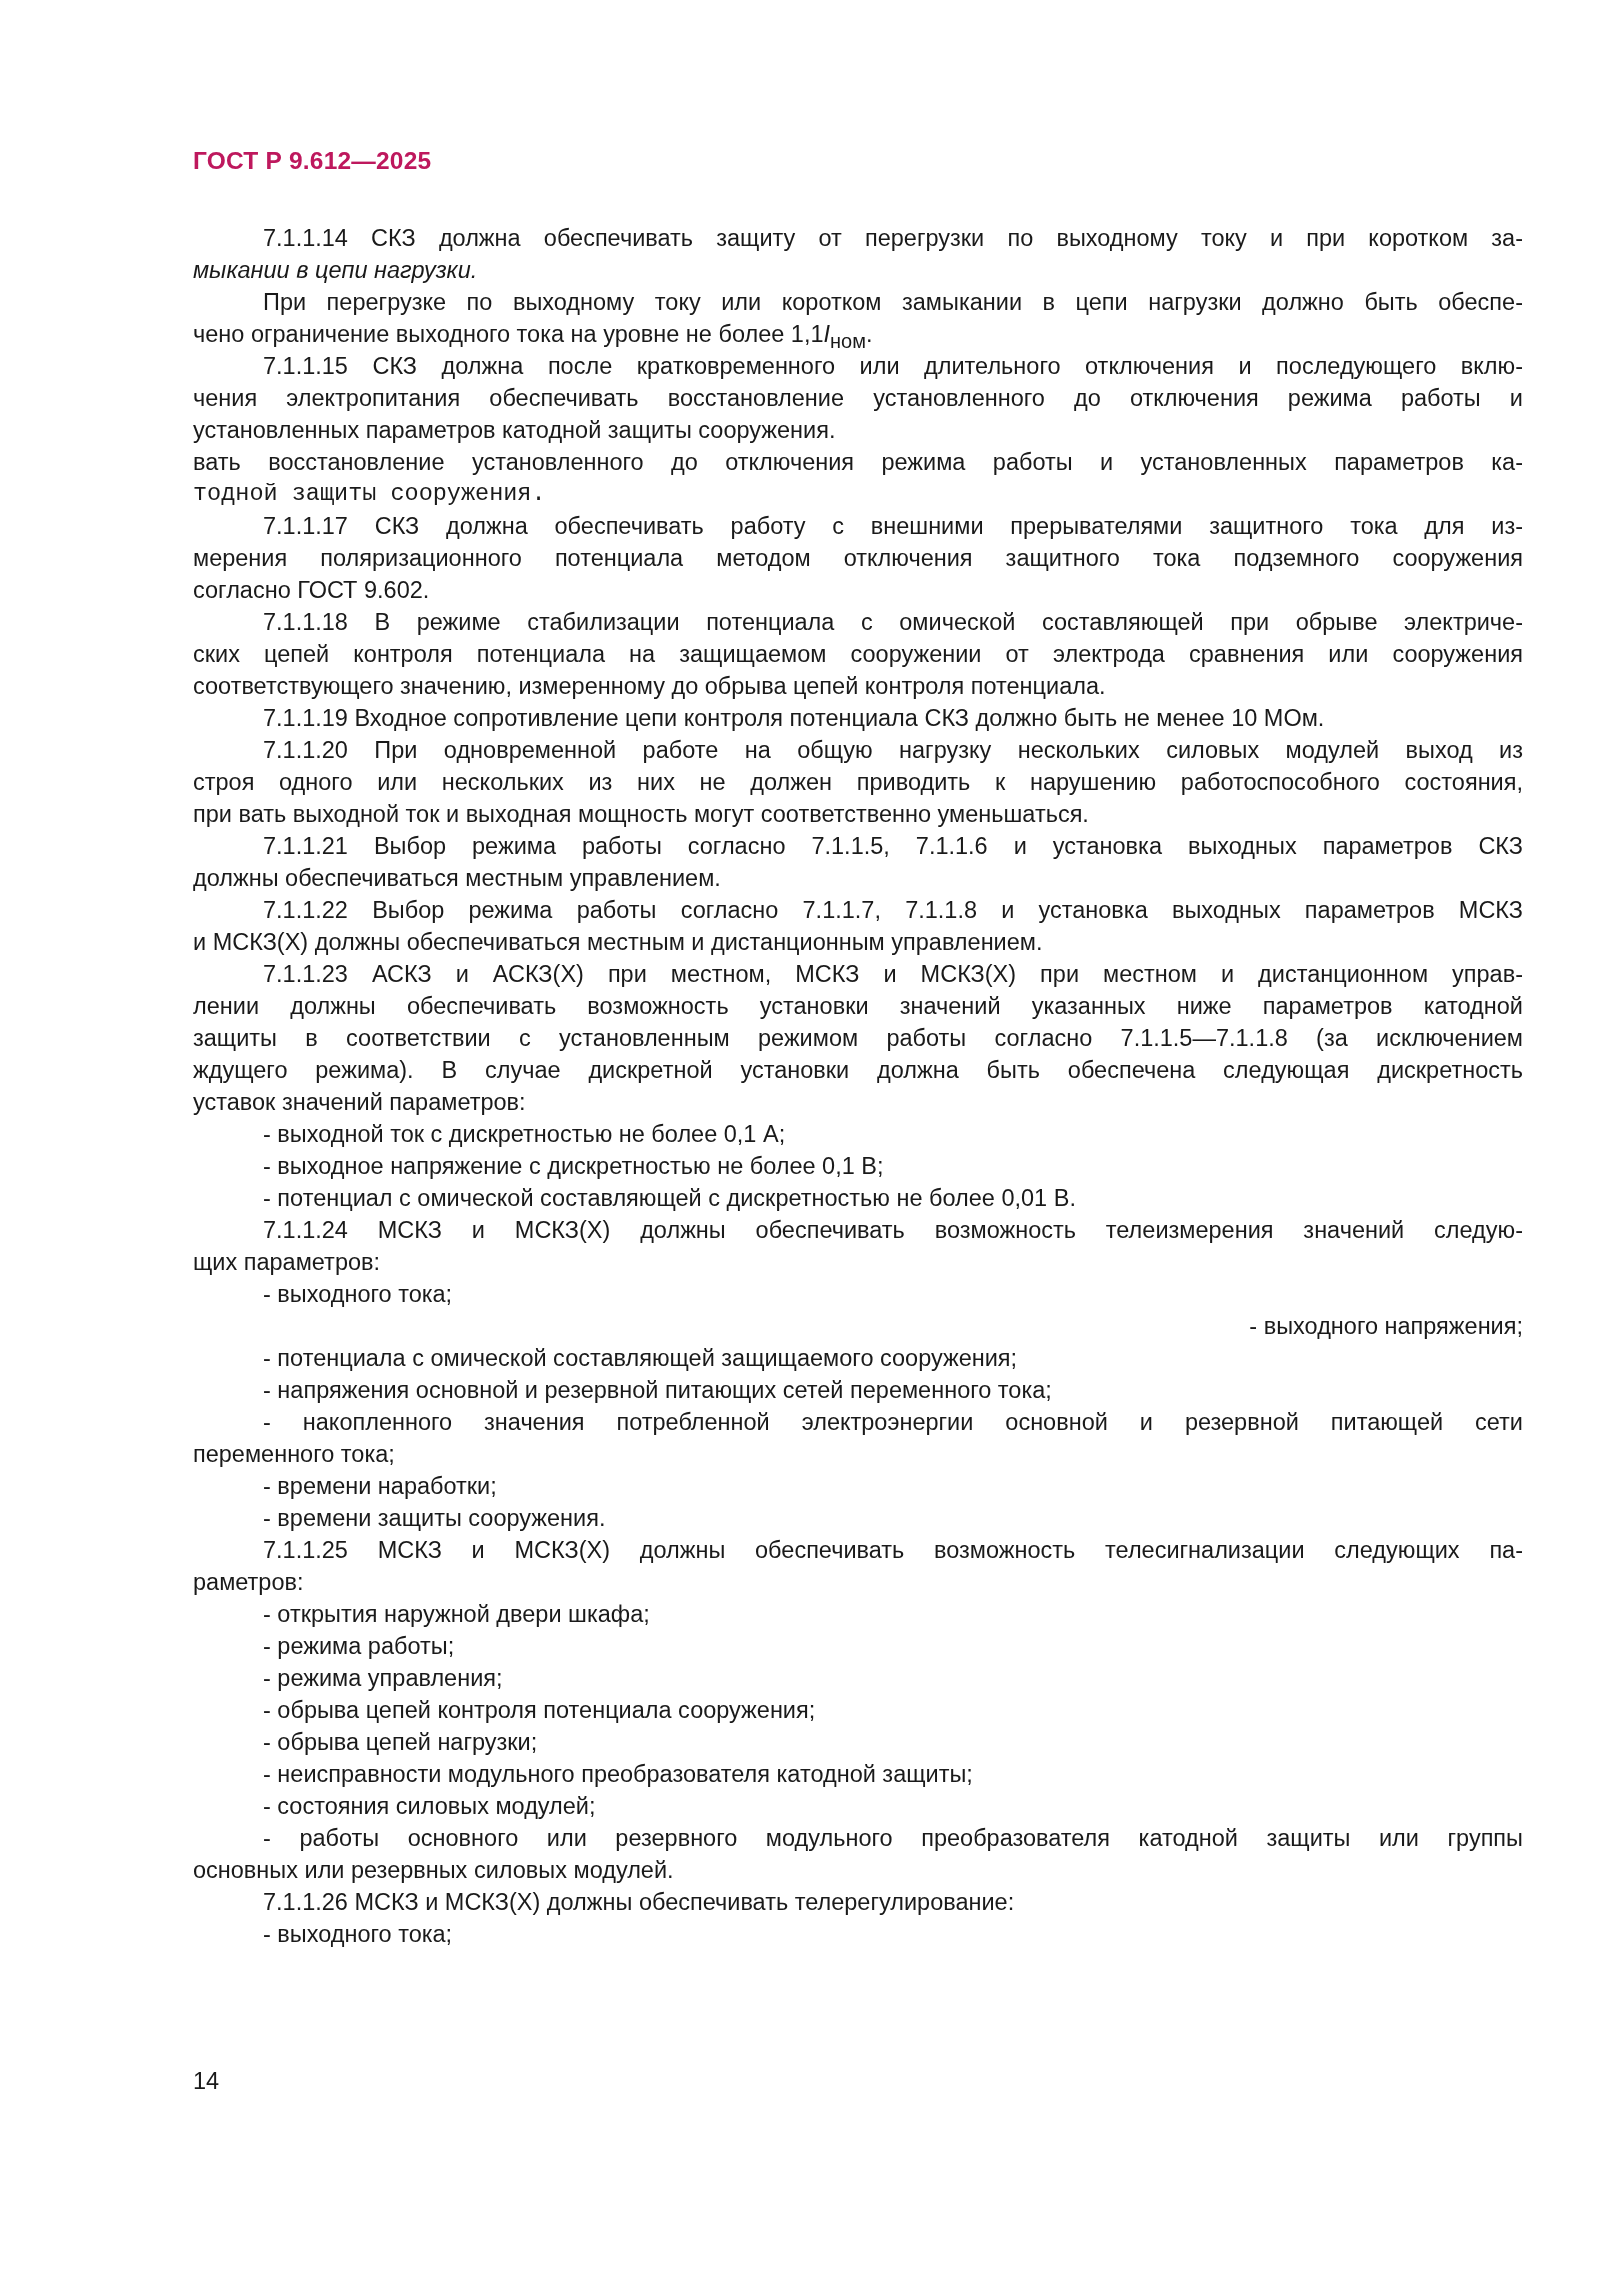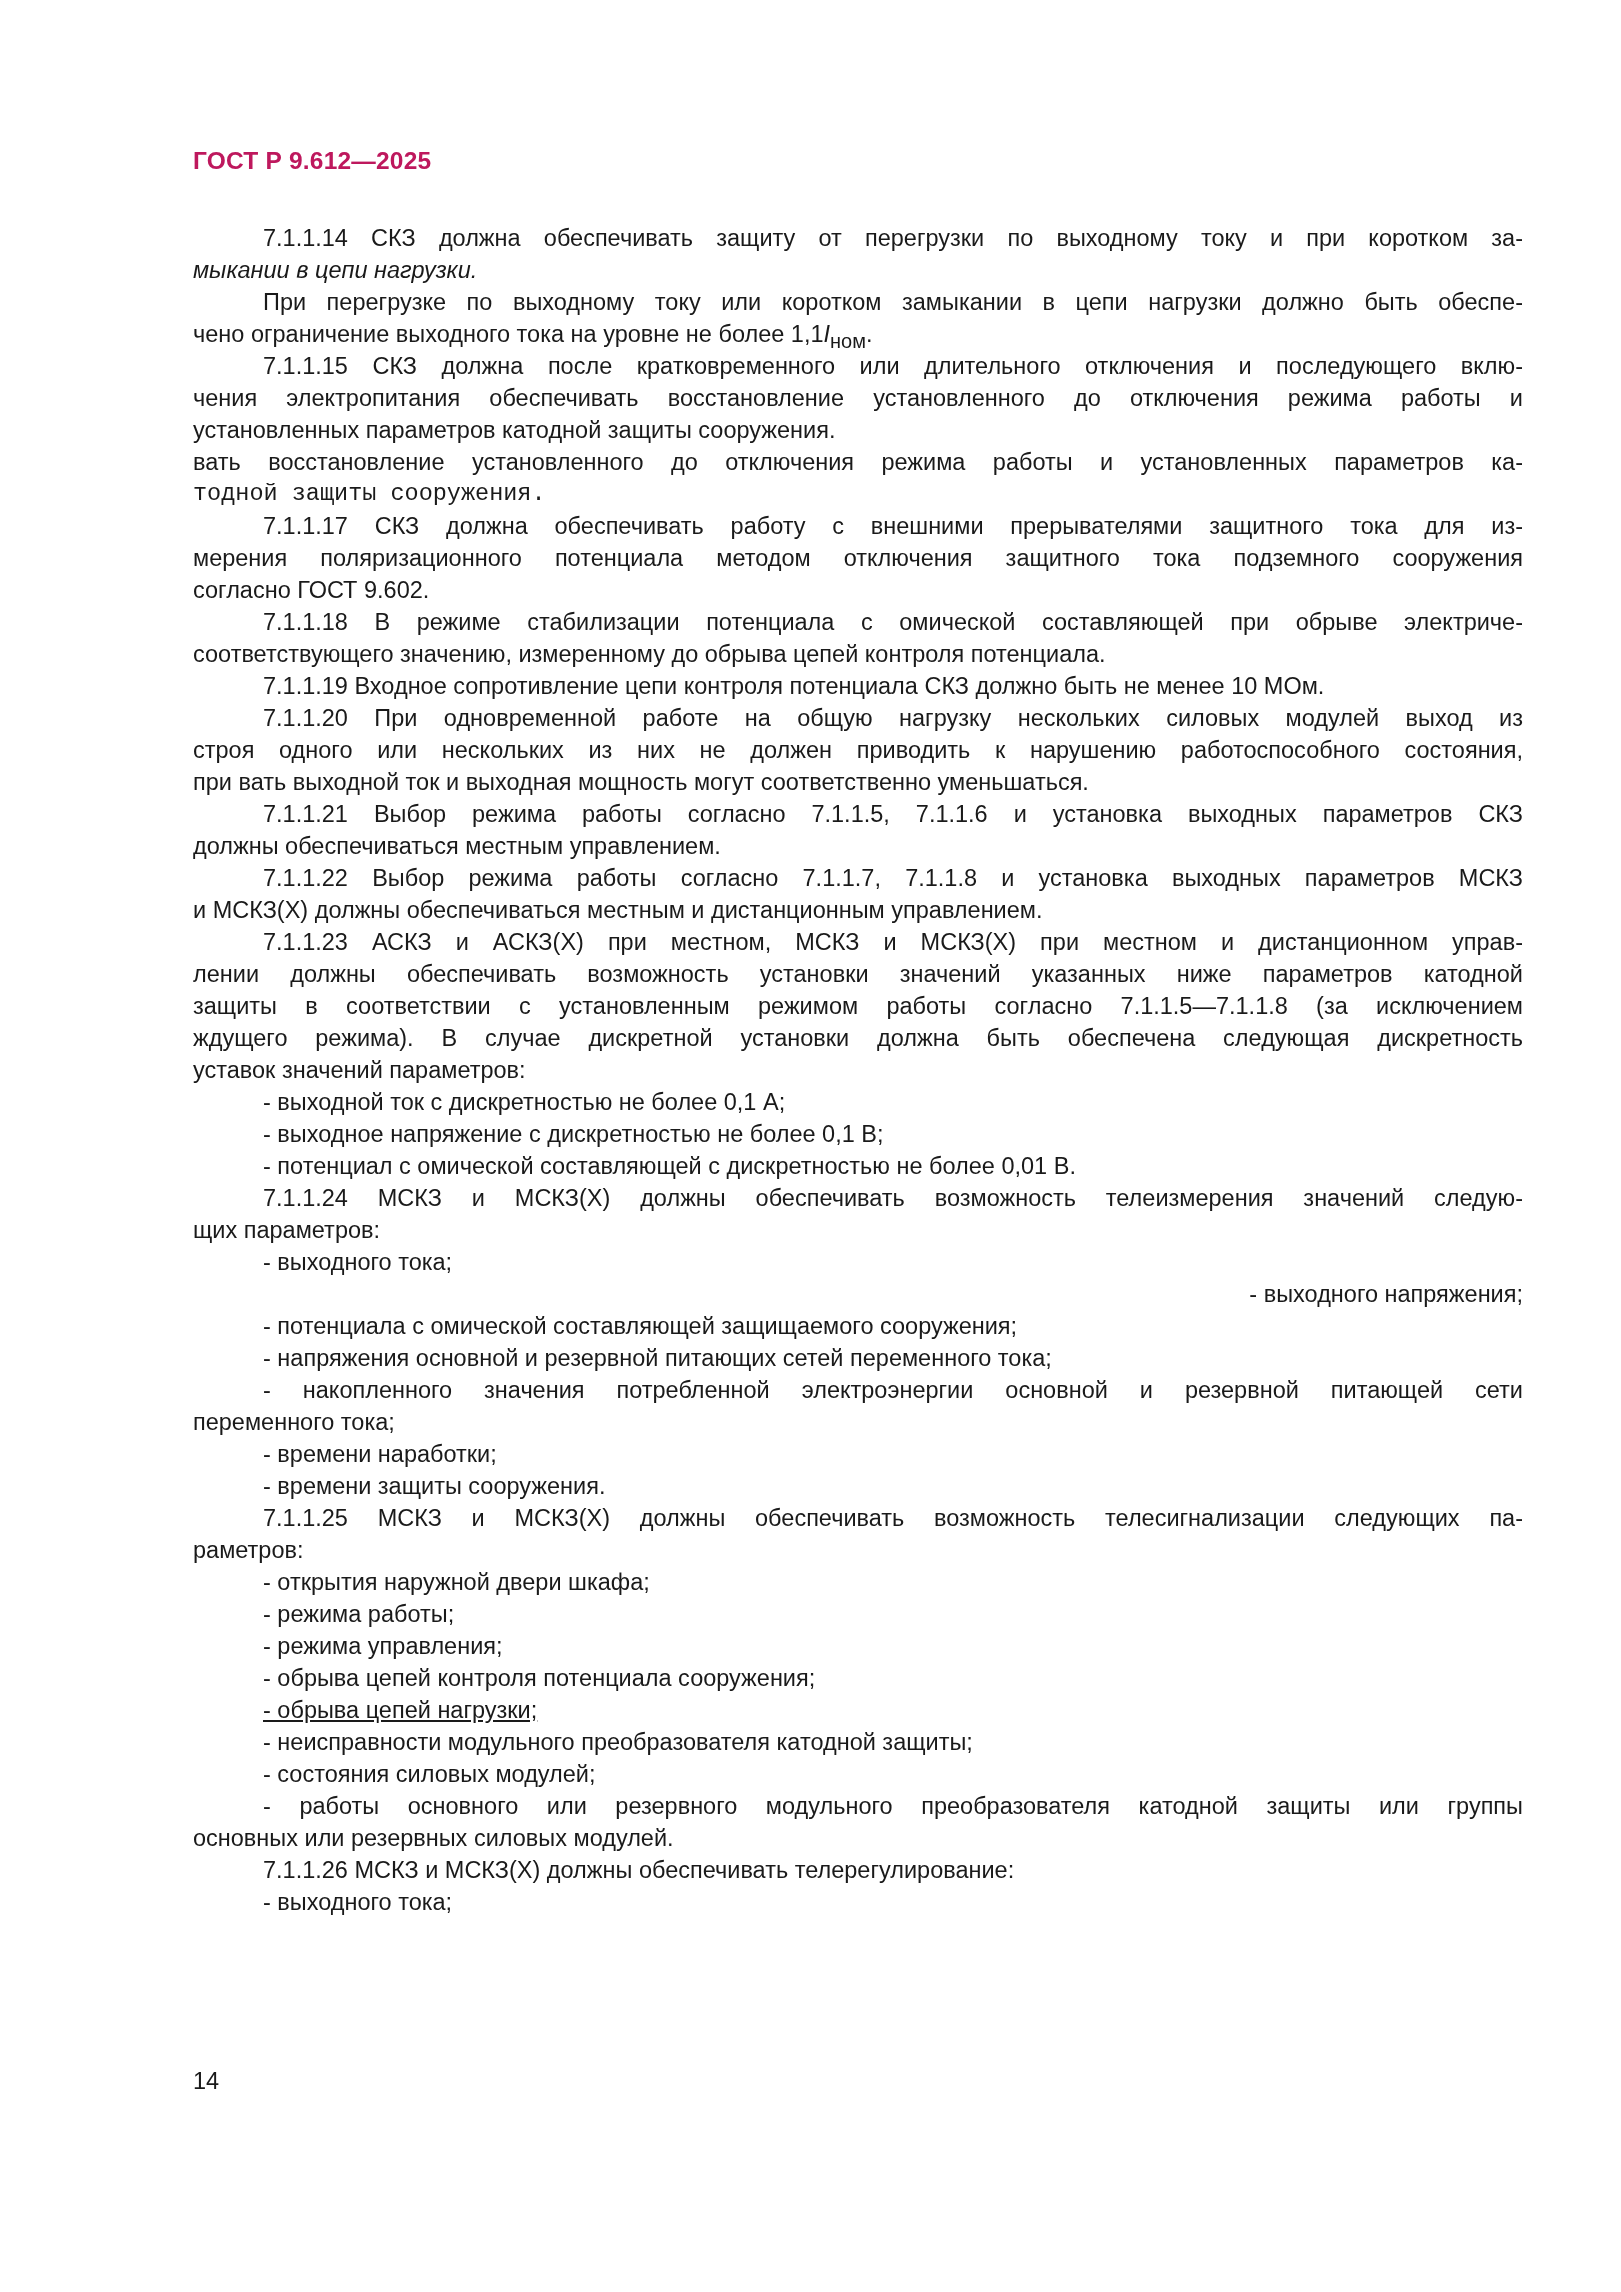--- a/index.html
+++ b/index.html
@@ -45,20 +45,21 @@
       <div class="line" style="white-space: nowrap;"><span>чено ограничение выходного тока на уровне не более 1,1</span><span class="it">I</span><span class="sub">ном</span><span>.</span></div>
       <div class="line j ind" style="white-space: normal;"><span>7.1.1.15 СКЗ должна после кратковременного или длительного отключения и последующего вклю-</span></div>
       <div class="line j" style="white-space: normal;"><span>чения электропитания обеспечивать восстановление установленного до отключения режима работы и</span></div>
       <div class="line" style="white-space: nowrap;"><span>установленных параметров катодной защиты сооружения.</span></div>
       <div class="line j" style="white-space: normal;"><span>вать восстановление установленного до отключения режима работы и установленных параметров ка-</span></div>
       <div class="line" style="white-space: nowrap; font-family: Liberation Mono, monospace;"><span>тодной защиты сооружения.</span></div>
       <div class="line j ind" style="white-space: normal;"><span>7.1.1.17 СКЗ должна обеспечивать работу с внешними прерывателями защитного тока для из-</span></div>
       <div class="line j" style="white-space: normal;"><span>мерения поляризационного потенциала методом отключения защитного тока подземного сооружения</span></div>
       <div class="line" style="white-space: nowrap;"><span>согласно ГОСТ 9.602.</span></div>
       <div class="line j ind" style="white-space: normal;"><span>7.1.1.18 В режиме стабилизации потенциала с омической составляющей при обрыве электриче-</span></div>
+      <div class="line j" style="white-space: normal;"><span>ских цепей контроля потенциала на защищаемом сооружении от электрода сравнения или сооружения</span></div>
       <div class="line" style="white-space: nowrap;"><span>соответствующего значению, измеренному до обрыва цепей контроля потенциала.</span></div>
       <div class="line ind" style="white-space: nowrap;"><span>7.1.1.19 Входное сопротивление цепи контроля потенциала СКЗ должно быть не менее 10 МОм.</span></div>
       <div class="line j ind" style="white-space: normal;"><span>7.1.1.20 При одновременной работе на общую нагрузку нескольких силовых модулей выход из</span></div>
       <div class="line j" style="white-space: normal;"><span>строя одного или нескольких из них не должен приводить к нарушению работоспособного состояния,</span></div>
       <div class="line" style="white-space: nowrap;"><span>при вать выходной ток и выходная мощность могут соответственно уменьшаться.</span></div>
       <div class="line j ind" style="white-space: normal;"><span>7.1.1.21 Выбор режима работы согласно 7.1.1.5, 7.1.1.6 и установка выходных параметров СКЗ</span></div>
       <div class="line" style="white-space: nowrap;"><span>должны обеспечиваться местным управлением.</span></div>
       <div class="line j ind" style="white-space: normal;"><span>7.1.1.22 Выбор режима работы согласно 7.1.1.7, 7.1.1.8 и установка выходных параметров МСКЗ</span></div>
       <div class="line" style="white-space: nowrap;"><span>и МСКЗ(Х) должны обеспечиваться местным и дистанционным управлением.</span></div>
       <div class="line j ind" style="white-space: normal;"><span>7.1.1.23 АСКЗ и АСКЗ(Х) при местном, МСКЗ и МСКЗ(Х) при местном и дистанционном управ-</span></div>
@@ -78,21 +79,21 @@
       <div class="line j li" style="white-space: normal;"><span>- накопленного значения потребленной электроэнергии основной и резервной питающей сети</span></div>
       <div class="line" style="white-space: nowrap;"><span>переменного тока;</span></div>
       <div class="line li" style="white-space: nowrap;"><span>- времени наработки;</span></div>
       <div class="line li" style="white-space: nowrap;"><span>- времени защиты сооружения.</span></div>
       <div class="line j ind" style="white-space: normal;"><span>7.1.1.25 МСКЗ и МСКЗ(Х) должны обеспечивать возможность телесигнализации следующих па-</span></div>
       <div class="line" style="white-space: nowrap;"><span>раметров:</span></div>
       <div class="line li" style="white-space: nowrap;"><span>- открытия наружной двери шкафа;</span></div>
       <div class="line li" style="white-space: nowrap;"><span>- режима работы;</span></div>
       <div class="line li" style="white-space: nowrap;"><span>- режима управления;</span></div>
       <div class="line li" style="white-space: nowrap;"><span>- обрыва цепей контроля потенциала сооружения;</span></div>
-      <div class="line li" style="white-space: nowrap; text-decoration: underline;"><span>- обрыва цепей нагрузки;</span></div>
+      <div class="line li" style="white-space: nowrap;"><span>- обрыва цепей нагрузки;</span></div>
       <div class="line li" style="white-space: nowrap;"><span>- неисправности модульного преобразователя катодной защиты;</span></div>
       <div class="line li" style="white-space: nowrap;"><span>- состояния силовых модулей;</span></div>
       <div class="line j li" style="white-space: normal;"><span>- работы основного или резервного модульного преобразователя катодной защиты или группы</span></div>
       <div class="line" style="white-space: nowrap;"><span>основных или резервных силовых модулей.</span></div>
       <div class="line ind" style="white-space: nowrap;"><span>7.1.1.26 МСКЗ и МСКЗ(Х) должны обеспечивать телерегулирование:</span></div>
       <div class="line li" style="white-space: nowrap;"><span>- выходного тока;</span></div>
     </div>
   <div class="pagenum">14</div>
 </div>
 

